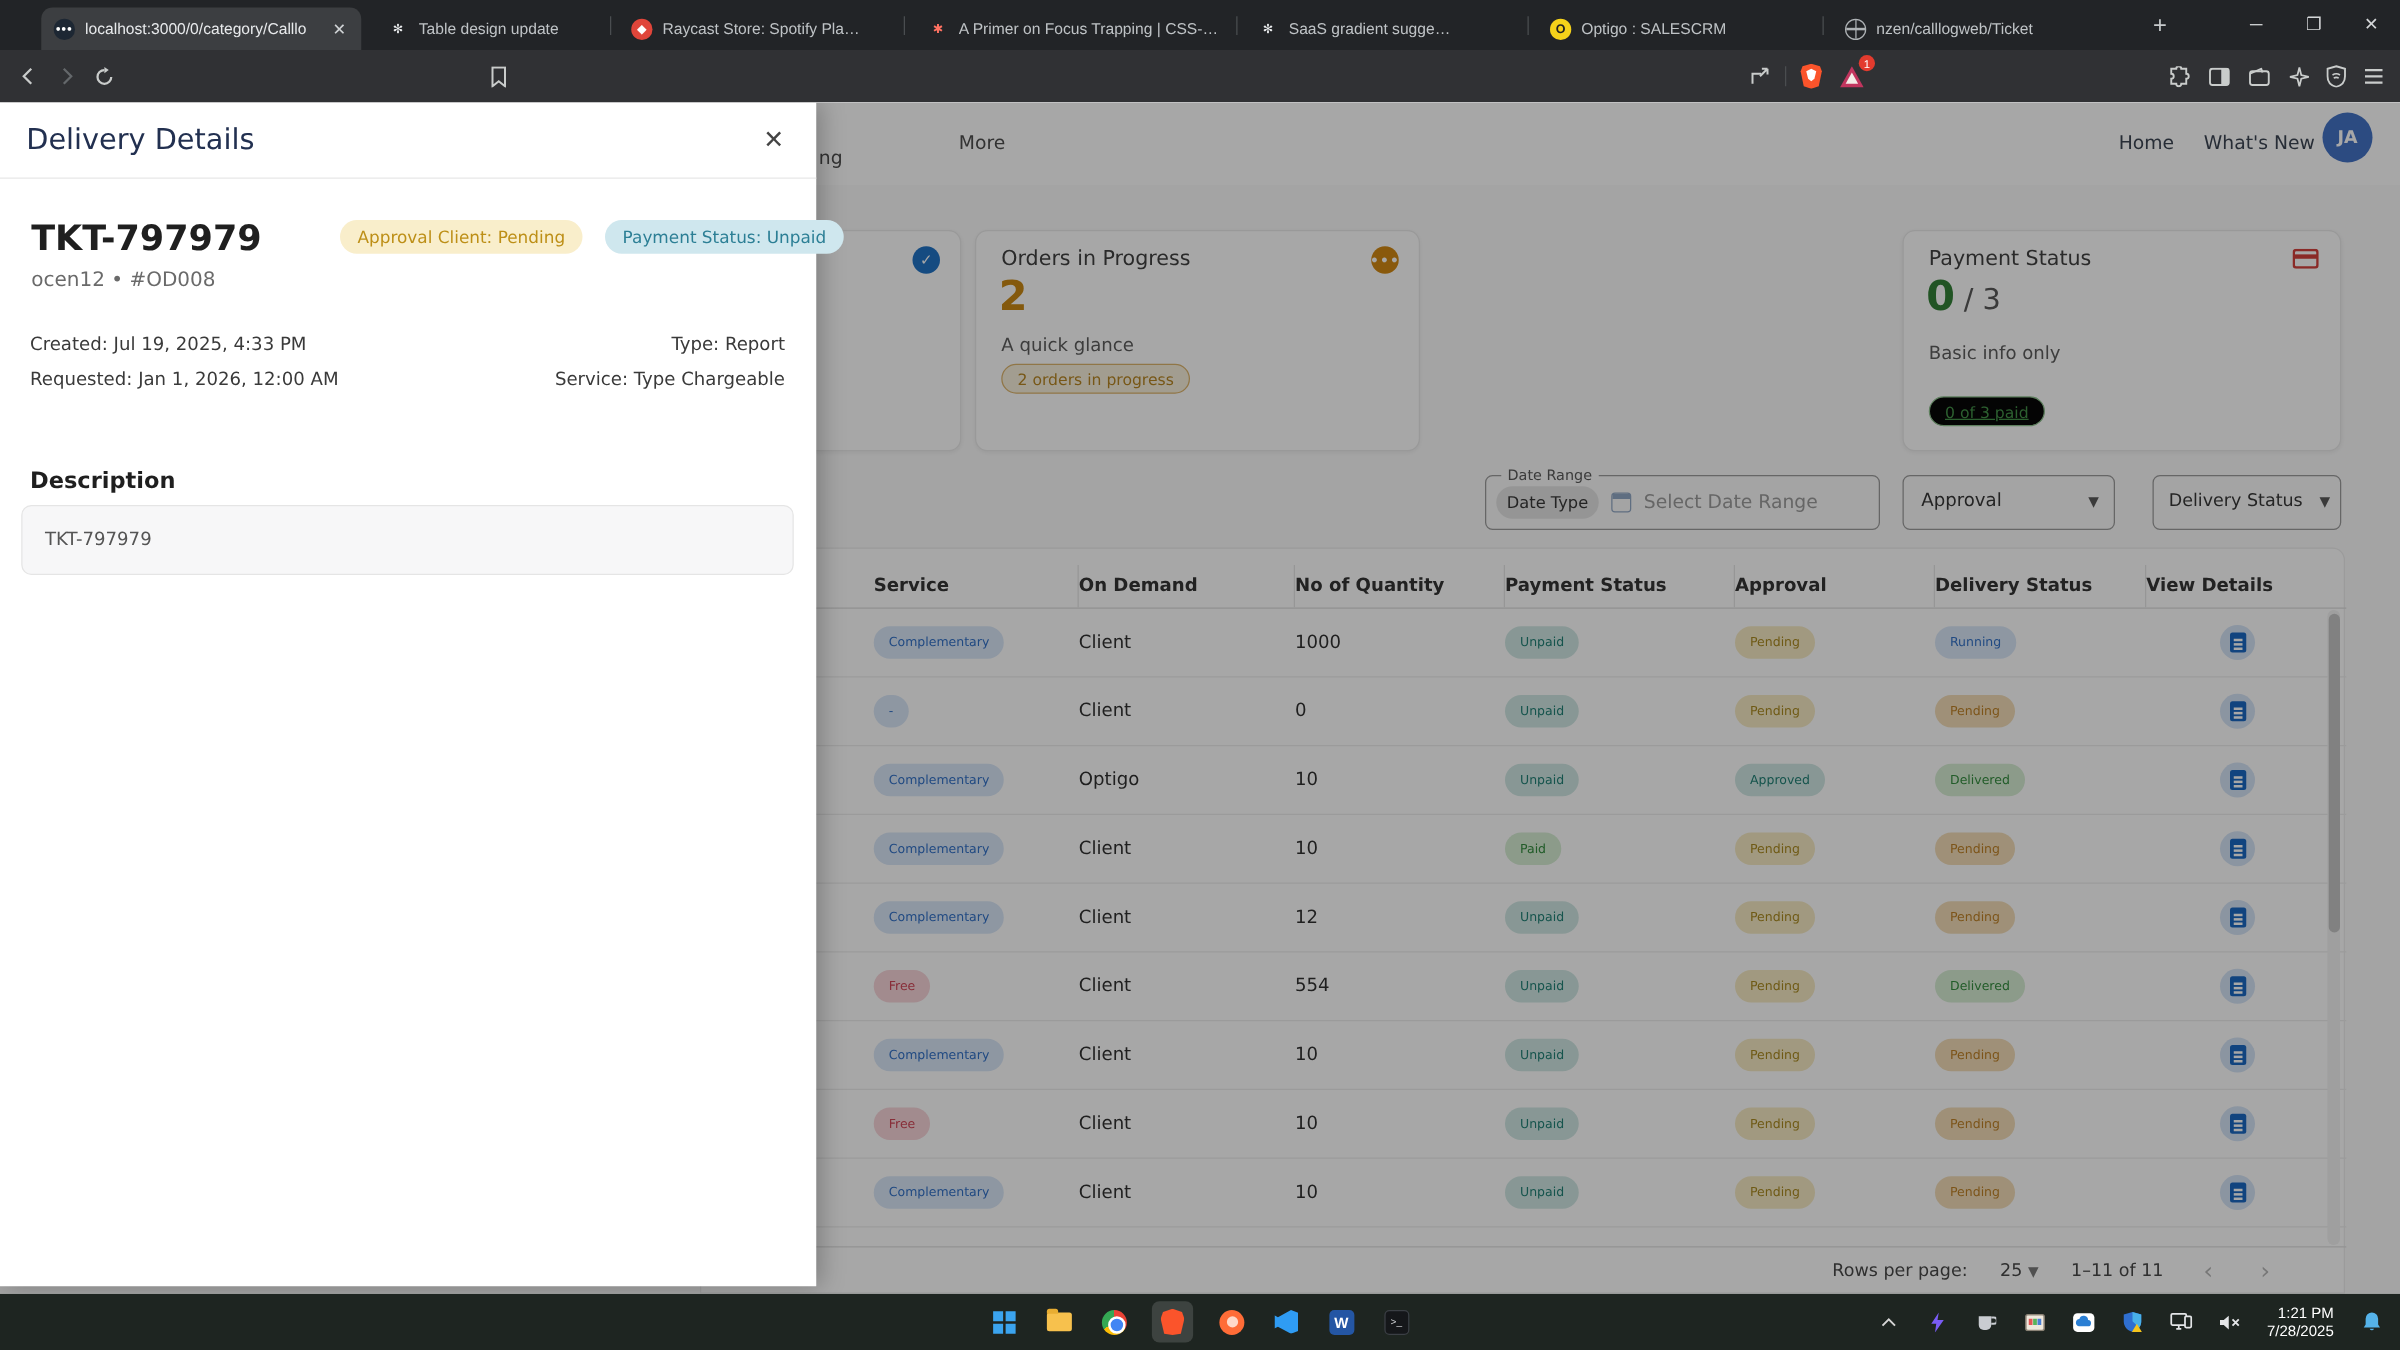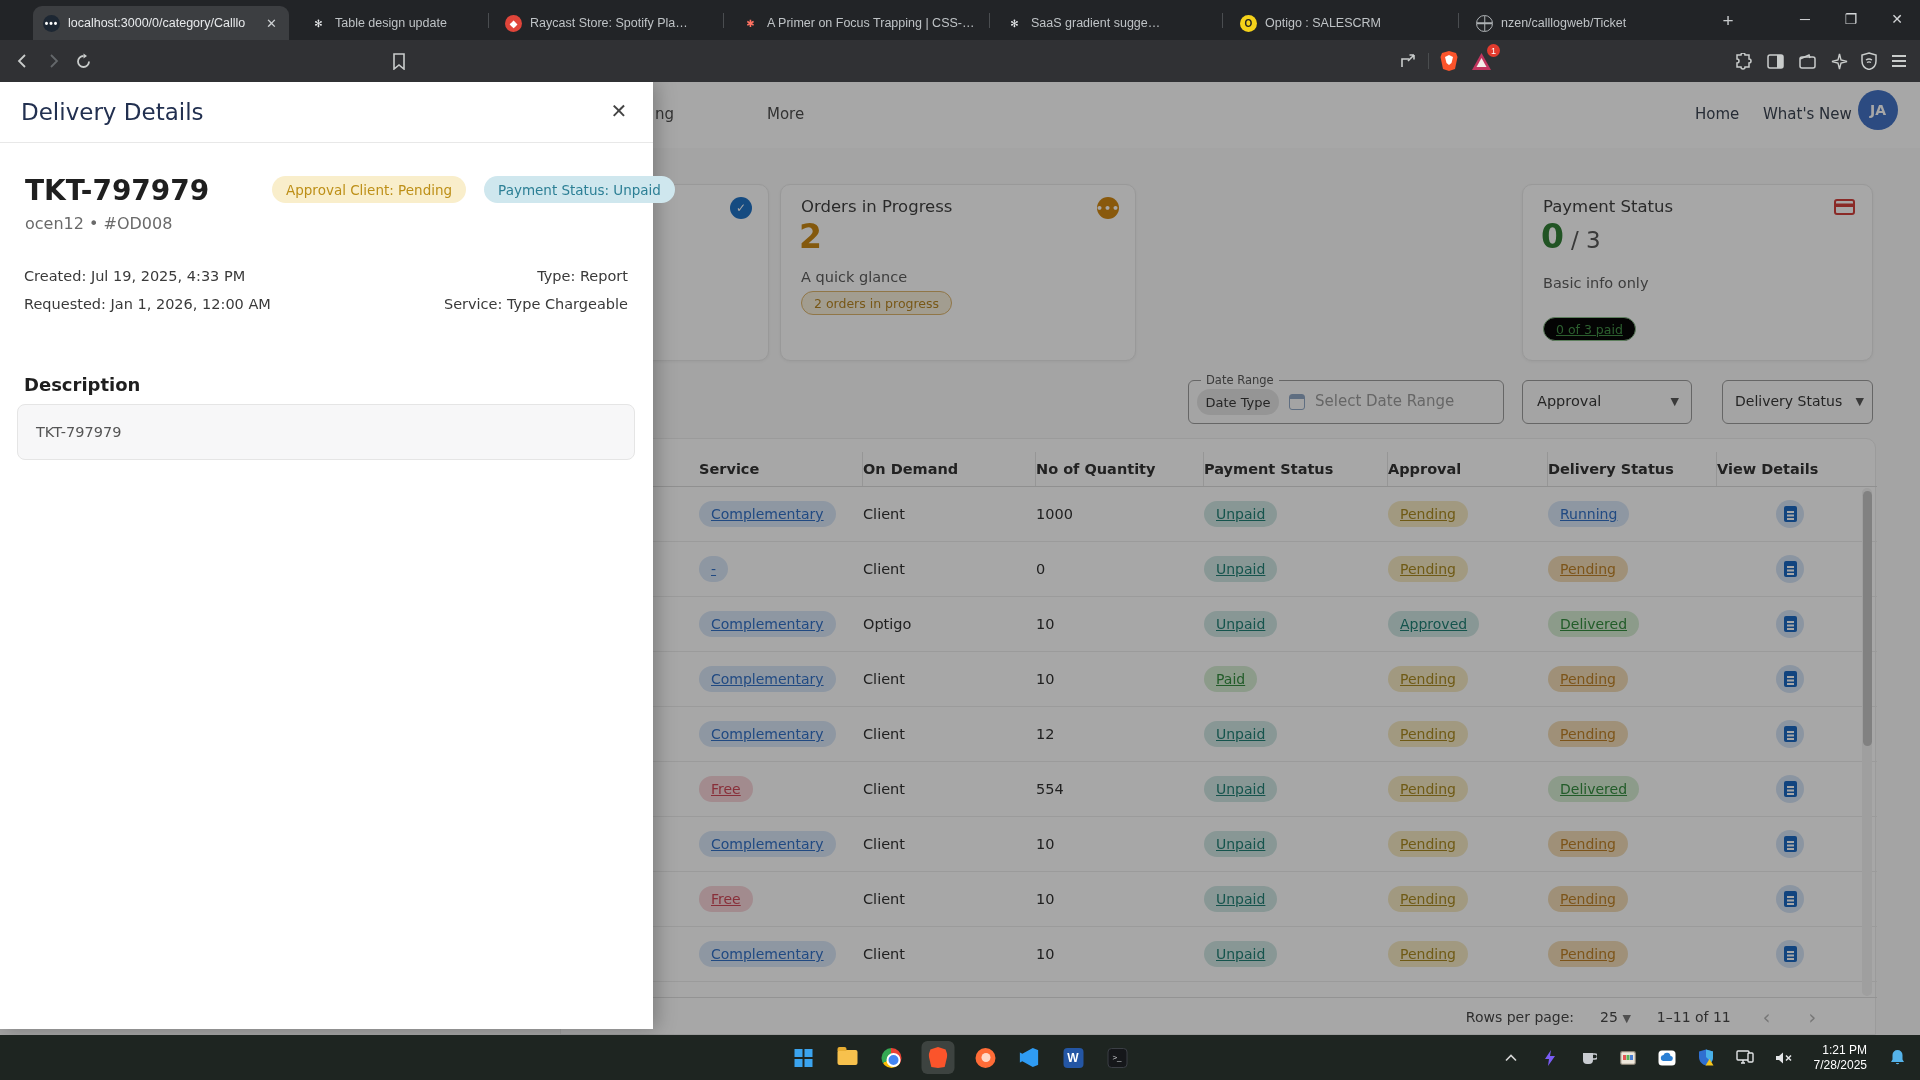--- a/index.html
+++ b/index.html
@@ -65,21 +65,21 @@
   .t-row { display:flex; height:55px; border-bottom:1px solid #ededed; align-items:center; }
   .col-sp { width:138px; flex:0 0 auto; }
   .col-service { width:164px; flex:0 0 auto; }
   .col-ondemand { width:173px; flex:0 0 auto; }
   .col-qty { width:168px; flex:0 0 auto; }
   .col-payment { width:184px; flex:0 0 auto; }
   .col-approval { width:160px; flex:0 0 auto; }
   .col-delivery { width:169px; flex:0 0 auto; }
   .col-view { width:150px; flex:0 0 auto; }
   .t-row .txt { font-size:14.5px; color:#2d2d2d; }
-  .chip { display:inline-flex; align-items:center; height:26px; border-radius:13px; padding:0 12px; font-size:14px; min-width:14px; justify-content:center;text-decoration:underline; }
+  .chip { display:inline-flex; align-items:center; height:26px; border-radius:13px; padding:0 12px; font-size:10px; min-width:14px; justify-content:center; }
   .chip-blue { background:#d8e6f8; color:#2e6ec5; }
   .chip-red { background:#f7d3d8; color:#cf4454; }
   .chip-teal { background:#cfe7e3; color:#1c7d72; }
   .chip-green { background:#d5ecd2; color:#2f8a3a; }
   .chip-gold { background:#f6eac2; color:#a8871c; }
   .chip-orange { background:#f2dcb6; color:#bd7e22; }
   .doc-btn { width:28px; height:28px; border-radius:50%; background:#d4e3f6; display:flex; align-items:center; justify-content:center; margin-left:59px; }
   .doc-glyph { width:13px; height:16px; background:#1565c0; border-radius:2px; position:relative; }
   .doc-glyph::before { content:""; position:absolute; left:3px; top:5px; width:7px; height:1.5px; background:#fff; box-shadow:0 3.5px 0 #fff, 0 7px 0 #fff; }
   .v-scroll { position:absolute; left:1301px; top:49px; width:10px; height:508px; background:#f2f2f2; border-radius:5px; }
@@ -247,21 +247,21 @@
     </div>
     <div class="nav-ico" style="left:1886px;">
       <svg width="16" height="14" viewBox="0 0 16 14">
           <path d="M1 2 H15 M1 7 H15 M1 12 H15" stroke="#c9cccb" stroke-width="1.8"></path>
         </svg>
     </div>
   </div>
 
   <div class="page app-font">
     <div class="app-header">
-      <span class="nav-frag" style="left:655px;">ng</span>
+      <span class="nav-frag" style="left:655px;margin-top:12px;">ng</span>
       <span class="nav-frag" style="left:767px;">More</span>
       <span class="hdr-link" style="left:1695px;">Home</span>
       <span class="hdr-link" style="left:1763px;">What's New</span>
       <div class="avatar">JA</div>
     </div>
 
     <div class="card" style="left:500px;width:269px;">
       <div class="ico-circle" style="background:#1c6fc4;">✓</div>
     </div>
 

